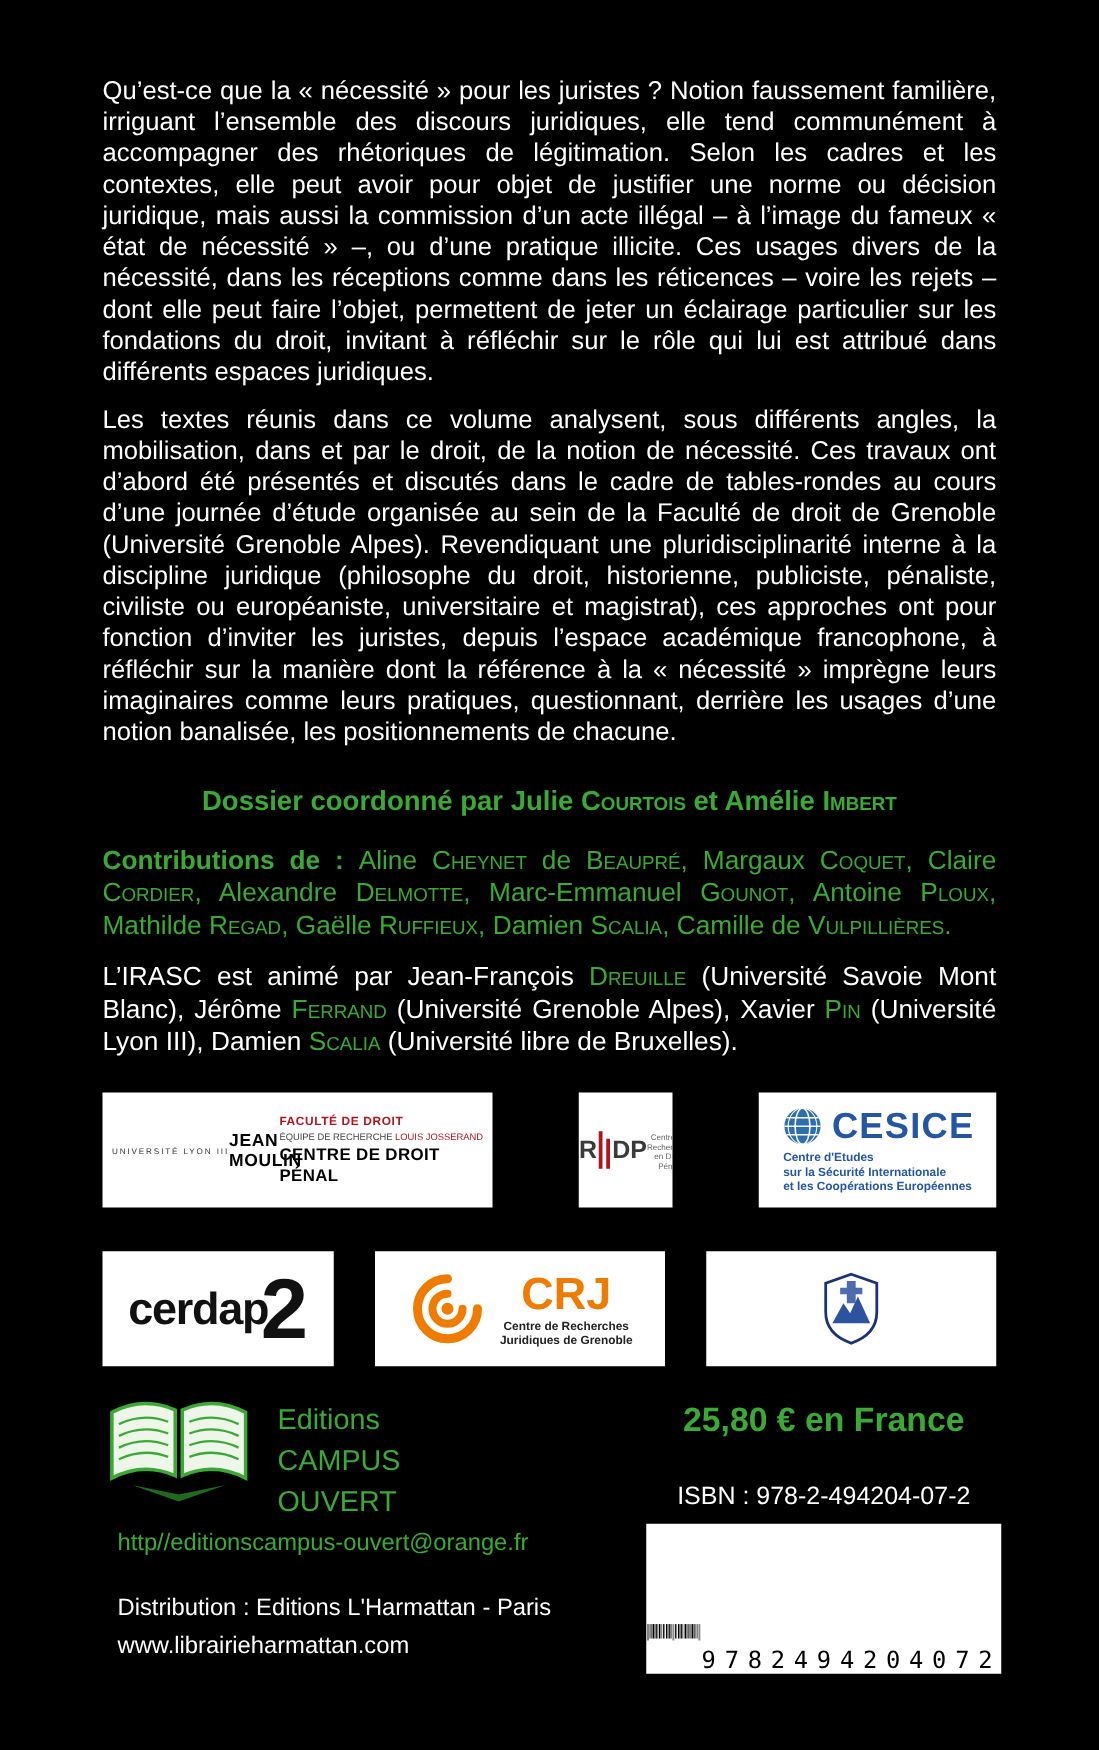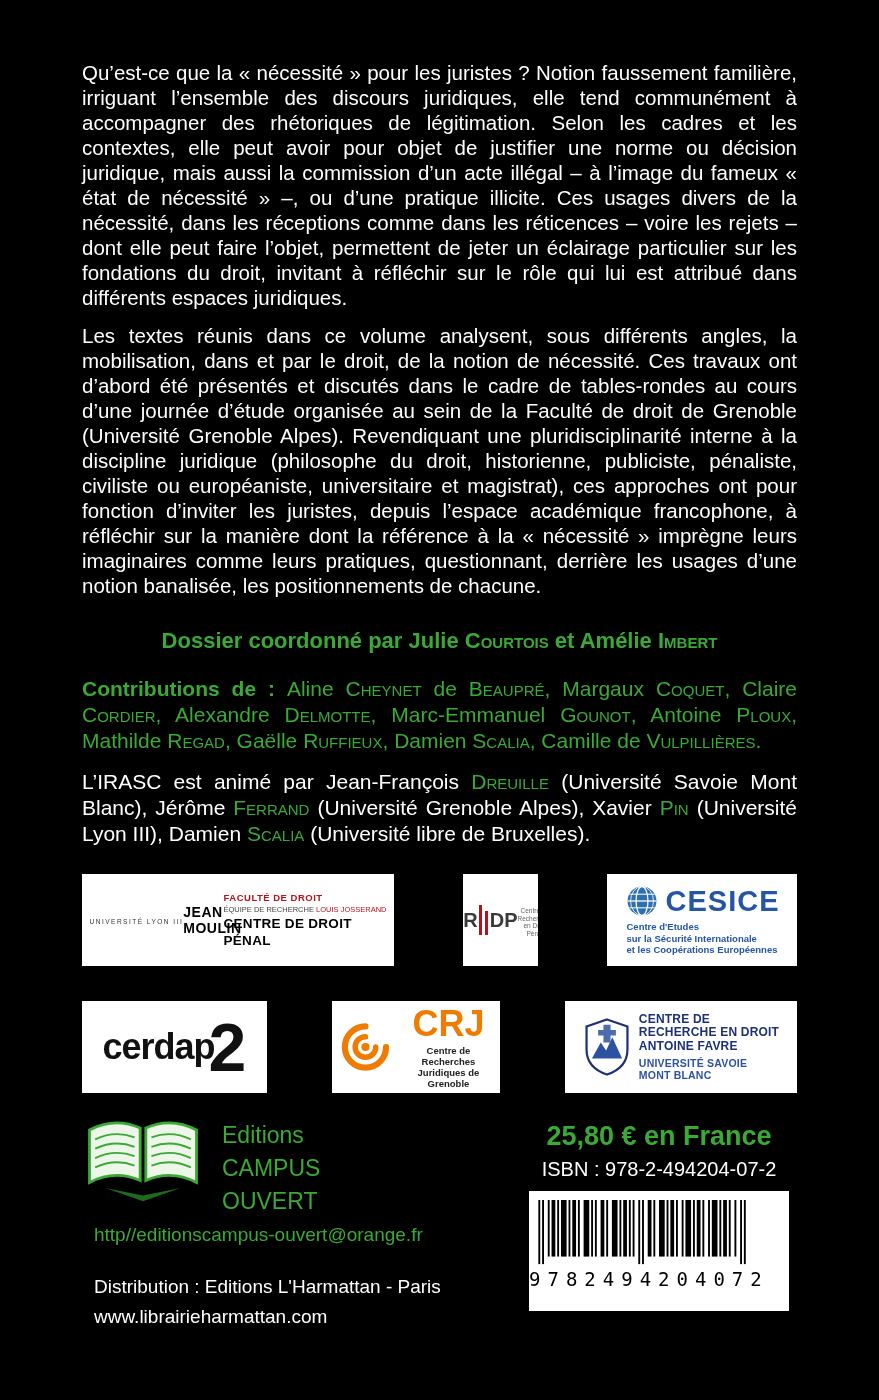--- a/index.html
+++ b/index.html
@@ -75,44 +75,44 @@
   
   .lb-cesice{width:190px;flex-direction:column;padding:6px;}
   .cesice-top{display:flex;align-items:center;gap:7px;}
   .cesice-name{font-size:29px;font-weight:bold;color:var(--blue);letter-spacing:1px;}
   .cesice-cap{font-size:9.5px;color:var(--blue);line-height:11.5px;margin-top:3px;font-weight:bold;}
   
   .lb-cerdap{width:185px;}
   .cerdap-name{font-size:36px;font-weight:bold;color:#111;letter-spacing:-1px;}
   .cerdap-2{font-size:68px;font-weight:bold;color:#111;line-height:60px;margin-left:-6px;}
   
-  .lb-crj{width:168px;gap:10px;padding:6px;}
+  .lb-crj{width:232px;gap:10px;padding:6px;}
   .crj-right{display:flex;flex-direction:column;align-items:center;}
   .crj-name{font-size:36px;font-weight:bold;color:var(--orange);line-height:36px;}
   .crj-cap{font-size:9.5px;color:#222;text-align:center;line-height:11px;margin-top:3px;font-weight:bold;}
   
   .lb-favre{width:232px;gap:8px;padding:6px;}
   .favre-right{display:flex;flex-direction:column;}
   .favre-l{font-size:12px;font-weight:bold;color:var(--navy);line-height:13.5px;letter-spacing:.2px;}
   .favre-s{font-size:10.5px;font-weight:bold;color:#2d52a0;line-height:12px;letter-spacing:.2px;}
   .favre-s.first{margin-top:4px;}
   
   .bottom{display:flex;margin-top:14px;}
   .pub-left{flex:1;padding-top:6px;}
   .pub-top{display:flex;align-items:flex-start;gap:18px;}
   .pub-name{display:flex;flex-direction:column;color:var(--green);font-size:23px;line-height:33px;padding-top:6px;}
   .pub-email{color:var(--green);font-size:19px;margin-top:6px;margin-left:12px;}
   .pub-dist{color:#fff;font-size:19px;margin-top:30px;margin-left:12px;}
   .pub-web{color:#fff;font-size:19px;margin-top:8px;margin-left:12px;}
   .pub-right{width:276px;display:flex;flex-direction:column;align-items:center;padding-top:14px;}
   .price{color:var(--green);font-weight:bold;font-size:27px;}
-  .isbn{color:#fff;font-size:20px;margin-top:6px;text-align:center;}
+  .isbn{color:#fff;font-size:20px;margin-top:34px;text-align:center;}
   .barcode-box{
-    background:#fff;width:260px;height:120px;margin-top:10px;
-    display:flex;flex-direction:column;align-items:flex-start;justify-content:flex-start;
+    background:#fff;width:284px;height:120px;margin-top:10px;
+    display:flex;flex-direction:row;align-items:flex-end;justify-content:flex-start;
     padding-top:9px;
   }
   .barcode-num{
     color:#000;font-size:19px;letter-spacing:7px;margin-top:2px;
     font-family:"DejaVu Sans Mono", monospace;
   }
 </style>
 </head>
 <body>
 
@@ -201,27 +201,20 @@
         </div>
       </div>
     </div>
 
     <div class="logo-box lb-favre">
       <svg width="48" height="62" viewBox="0 0 54 66">
         <path d="M27 2 L50 10 V36 Q50 56 27 64 Q4 56 4 36 V10 Z" fill="#ffffff" stroke="#1d3176" stroke-width="2.5"></path>
         <path d="M10 46 L20 28 L26 37 L33 22 L44 46 Z" fill="#2d52a0"></path>
         <path d="M23 8 h8 v6 h6 v6 h-6 v8 h-8 v-8 h-6 v-6 h6 Z" fill="#2d52a0" opacity="0.85"></path>
       </svg>
-      <div class="favre-right">
-        <div class="favre-l">CENTRE DE</div>
-        <div class="favre-l">RECHERCHE EN DROIT</div>
-        <div class="favre-l">ANTOINE FAVRE</div>
-        <div class="favre-s first">UNIVERSITÉ SAVOIE</div>
-        <div class="favre-s">MONT BLANC</div>
-      </div>
     </div>
   </div>
 
   <div class="bottom">
 
     <div class="pub-left">
       <div class="pub-top">
         <svg width="122" height="92" viewBox="0 0 130 98">
           <path d="M25 80 L65 94 L105 80 L65 88 Z" fill="#1e6b1e"></path>
           <path d="M8 18 Q35 4 62 16 L62 72 Q35 60 8 74 Z" fill="#eef6ea" stroke="#3aaa35" stroke-width="3"></path>

